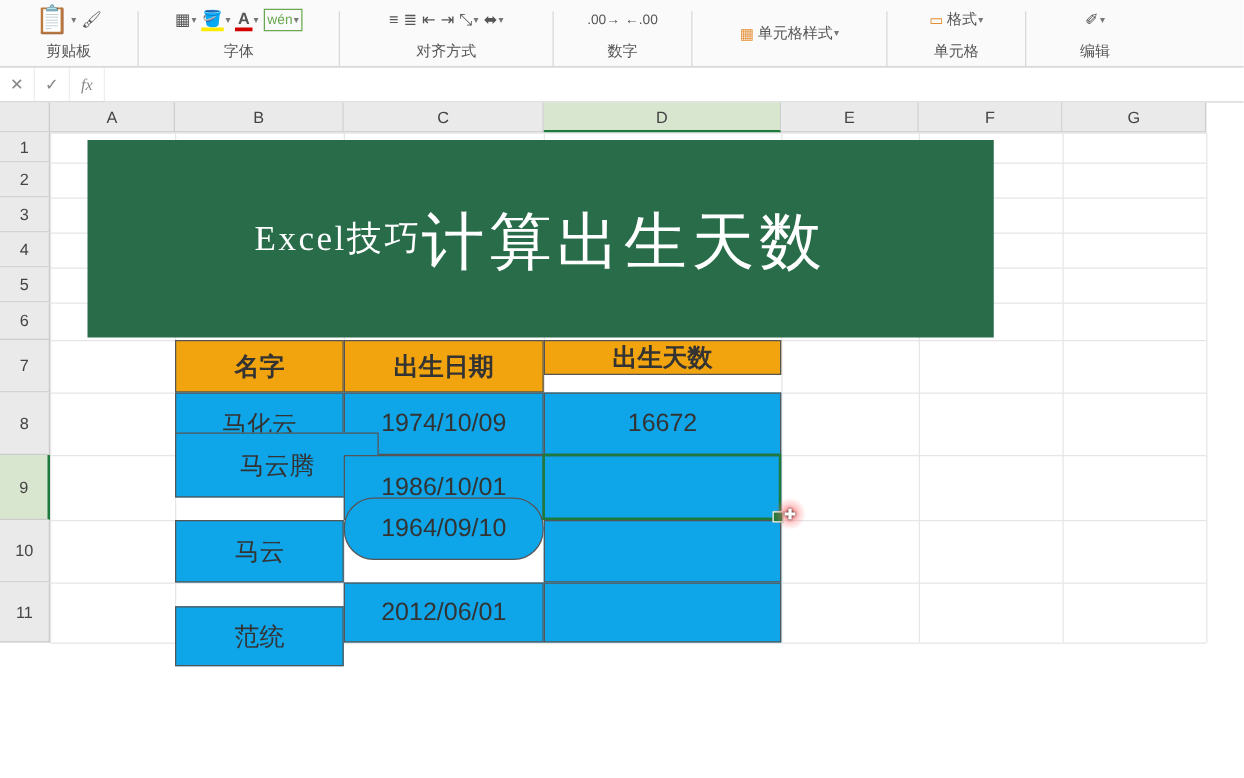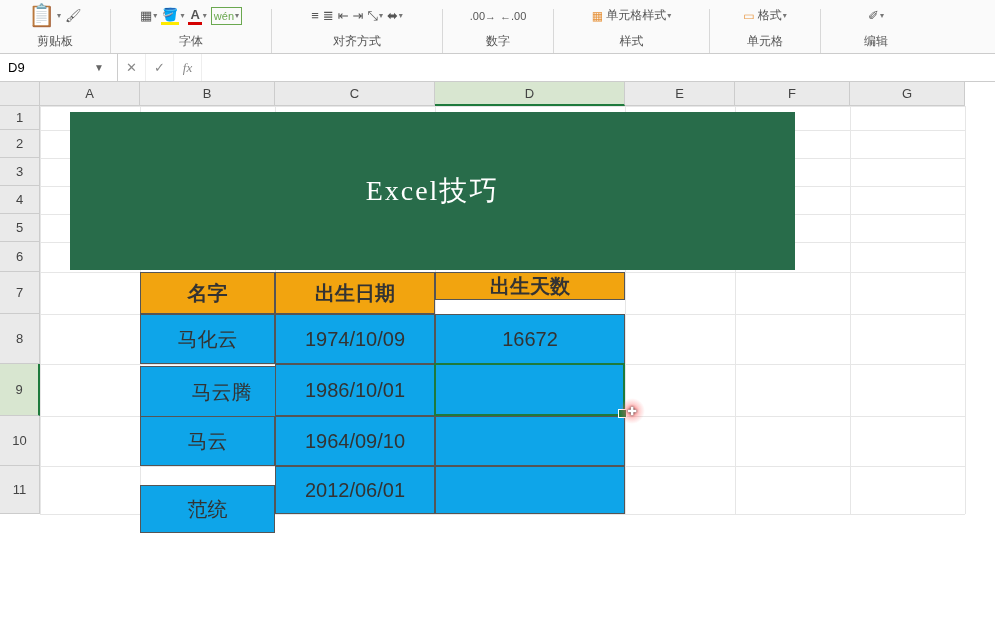--- a/index.html
+++ b/index.html
@@ -99,21 +99,20 @@
   </div>
   <div class="rib-sep"></div>
   <div class="rib-grp" style="width:155px">
     <div class="rib-icons">
       <span class="ico" style="font-size:12px">
           <span style="color:#e69138;margin-right:3px">▦</span>
           <span>单元格样式</span>
           <span class="dd">▾</span>
         </span>
     </div>
-    <div class="rib-label">样式</div>
   </div>
   <div class="rib-sep"></div>
   <div class="rib-grp" style="width:110px">
     <div class="rib-icons">
       <span class="ico" style="font-size:12px">
           <span style="color:#e69138;margin-right:3px">▭</span>
           <span>格式</span>
           <span class="dd">▾</span>
         </span>
     </div>
@@ -122,24 +121,20 @@
   <div class="rib-sep"></div>
   <div class="rib-grp" style="width:110px">
     <div class="rib-icons">
       <span class="ico">✐<span class="dd">▾</span></span>
     </div>
     <div class="rib-label">编辑</div>
   </div>
 </div>
 
 <div class="fbar">
-  <div class="namebox">
-    <input value="D9" style="">
-    <span class="dd-btn">▼</span>
-  </div>
   <div class="fx-btns">
     <span class="fx-btn">✕</span>
     <span class="fx-btn">✓</span>
     <span class="fx-btn fx-sym">fx</span>
   </div>
   <input class="formula-input" value="" style="">
 </div>
 
 <div class="grid-wrap">
   <div class="corner"></div>
@@ -181,32 +176,33 @@
       <div class="gridline" style="left: 0px; top: 108px; height: 1px; width: 925px;"></div>
       <div class="gridline" style="left: 0px; top: 136px; height: 1px; width: 925px;"></div>
       <div class="gridline" style="left: 0px; top: 166px; height: 1px; width: 925px;"></div>
       <div class="gridline" style="left: 0px; top: 208px; height: 1px; width: 925px;"></div>
       <div class="gridline" style="left: 0px; top: 258px; height: 1px; width: 925px;"></div>
       <div class="gridline" style="left: 0px; top: 310px; height: 1px; width: 925px;"></div>
       <div class="gridline" style="left: 0px; top: 360px; height: 1px; width: 925px;"></div>
       <div class="gridline" style="left: 0px; top: 408px; height: 1px; width: 925px;"></div>
       <div class="banner" style="left: 30px; top: 6px; width: 725px; height: 158px;">
         <div class="t1">Excel技巧</div>
+        <div class="t2">计算出生天数</div>
       </div>
       <div class="tblcell hdr" style="left: 100px; top: 166px; width: 135px; height: 42px;">名字</div>
       <div class="tblcell hdr" style="left: 235px; top: 166px; width: 160px; height: 42px;">出生日期</div>
       <div class="tblcell hdr" style="left: 395px; top: 166px; width: 190px; height: 28px;">出生天数</div>
       <div class="tblcell" style="left: 100px; top: 208px; width: 135px; height: 50px;">马化云</div>
       <div class="tblcell" style="left: 235px; top: 208px; width: 160px; height: 50px;">1974/10/09</div>
       <div class="tblcell" style="left: 395px; top: 208px; width: 190px; height: 50px;">16672</div>
-      <div class="tblcell" style="left: 100px; top: 260px; width: 163px; height: 52px;">马云腾</div>
+      <div class="tblcell" style="left: 100px; top: 240px; width: 163px; height: 52px;">马云腾</div>
       <div class="tblcell" style="left: 235px; top: 258px; width: 160px; height: 52px;">1986/10/01</div>
       <div class="tblcell" style="left: 395px; top: 258px; width: 190px; height: 52px;"></div>
       <div class="tblcell" style="left: 100px; top: 310px; width: 135px; height: 50px;">马云</div>
-      <div class="tblcell" style="left: 235px; top: 310px; width: 160px; height: 50px;">1964/09/10</div>
+      <div class="tblcell" style="left: 235px; top: 292px; width: 160px; height: 50px; border-radius: 24px;">1964/09/10</div>
       <div class="tblcell" style="left: 395px; top: 310px; width: 190px; height: 50px;"></div>
       <div class="tblcell" style="left: 100px; top: 379px; width: 135px; height: 48px;">范统</div>
       <div class="tblcell" style="left: 235px; top: 360px; width: 160px; height: 48px;">2012/06/01</div>
       <div class="tblcell" style="left: 395px; top: 360px; width: 190px; height: 48px;"></div>
       <div class="sel" style="left: 394px; top: 257px; width: 191px; height: 53px;"></div>
       <div class="cursor-mark" style="left: 579px; top: 292px;"></div>
     </div>
 </div>
 
 </body></html>

